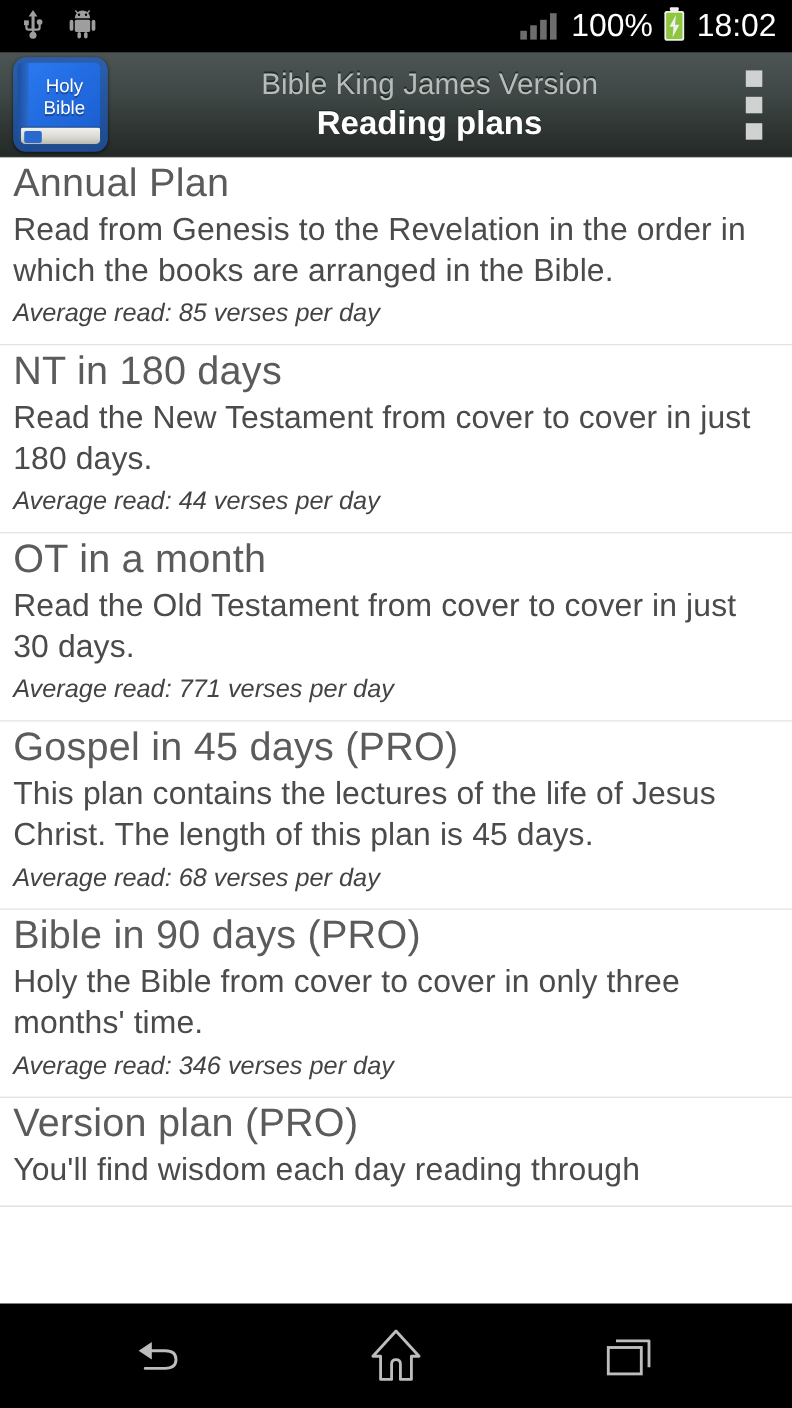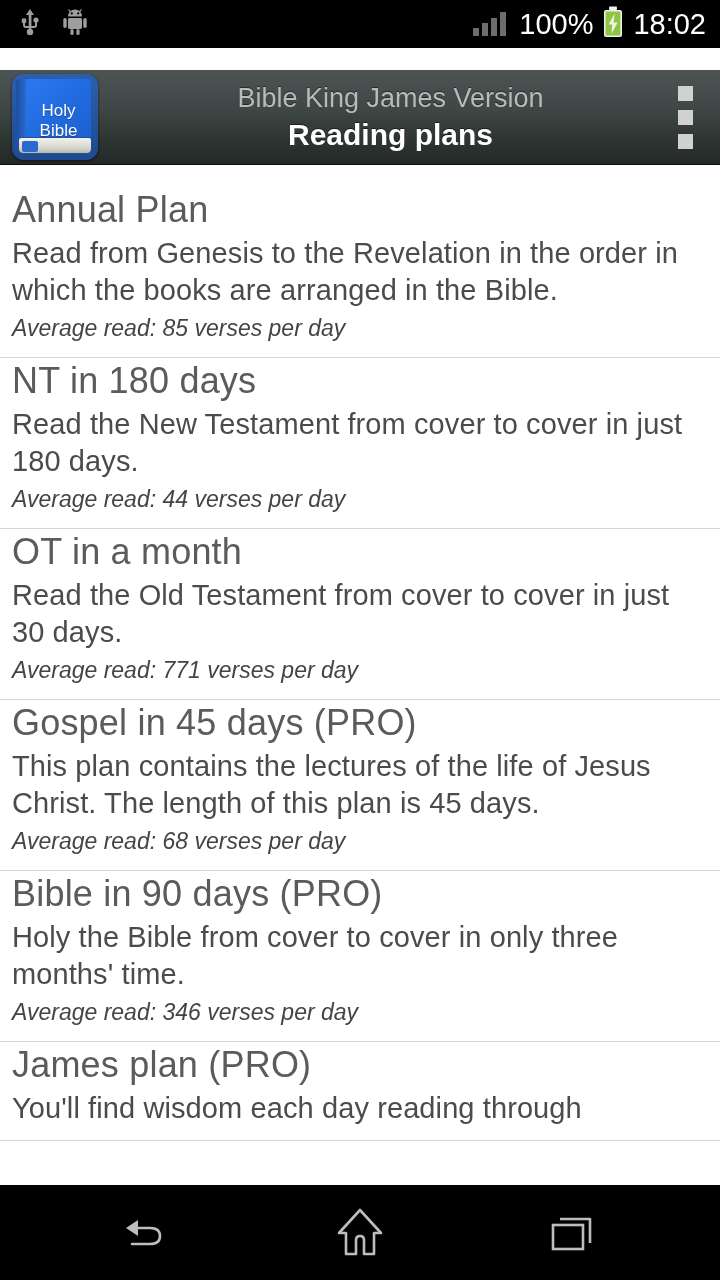--- a/index.html
+++ b/index.html
@@ -12,21 +12,20 @@
     overflow: hidden;
   }
 
   #device {
     position: relative;
     width: 720px;
     height: 1280px;
     background: #ffffff;
     display: flex;
     flex-direction: column;
-    gap: 22px;
   }
 
   
   .status-bar {
     height: 48px;
     background: #000000;
     display: flex;
     align-items: center;
     padding: 0 14px 0 18px;
     flex: 0 0 48px;
@@ -94,21 +93,21 @@
     border-radius: 4px 0 0 4px;
   }
   .book-cover {
     position: absolute;
     left: 14px; top: 5px; right: 7px; height: 62px;
     background: linear-gradient(to bottom right, #2a78f0, #1a5fd0);
     border-radius: 2px 5px 0 0;
   }
   .book-cover-text {
     position: absolute;
-    left: 14px; top: 17px; right: 7px; height: 60px;
+    left: 14px; top: 7px; right: 7px; height: 60px;
     color: #ffffff;
     font-size: 17px;
     line-height: 20px;
     text-align: center;
     display: flex;
     flex-direction: column;
     justify-content: center;
     text-shadow: 0 1px 1px rgba(0,0,0,.35);
     pointer-events: none;
   }
@@ -331,21 +330,21 @@
       <div class="plan-avg">Average read: 68 verses per day</div>
     </div>
 
     <div class="plan-item">
       <div class="plan-title">Bible in 90 days (PRO)</div>
       <div class="plan-desc">Holy the Bible from cover to cover in only three months' time.</div>
       <div class="plan-avg">Average read: 346 verses per day</div>
     </div>
 
     <div class="plan-item">
-      <div class="plan-title">James plan (PRO)</div>
+      <div class="plan-title">Version plan (PRO)</div>
       <div class="plan-desc">You'll find wisdom each day reading through</div>
     </div>
 
   </div>
 
   <div class="nav-bar">
     <div class="nav-btn">
       <svg width="54" height="46" viewBox="0 0 54 46">
         <path d="M18 10 L6 18 L18 26 Z" fill="#bdbdbd"></path>
         <path d="M14 18 H30 Q40 18 40 26 Q40 34 30 34 H12" stroke="#bdbdbd" stroke-width="2.6" fill="none" stroke-linecap="round"></path>

